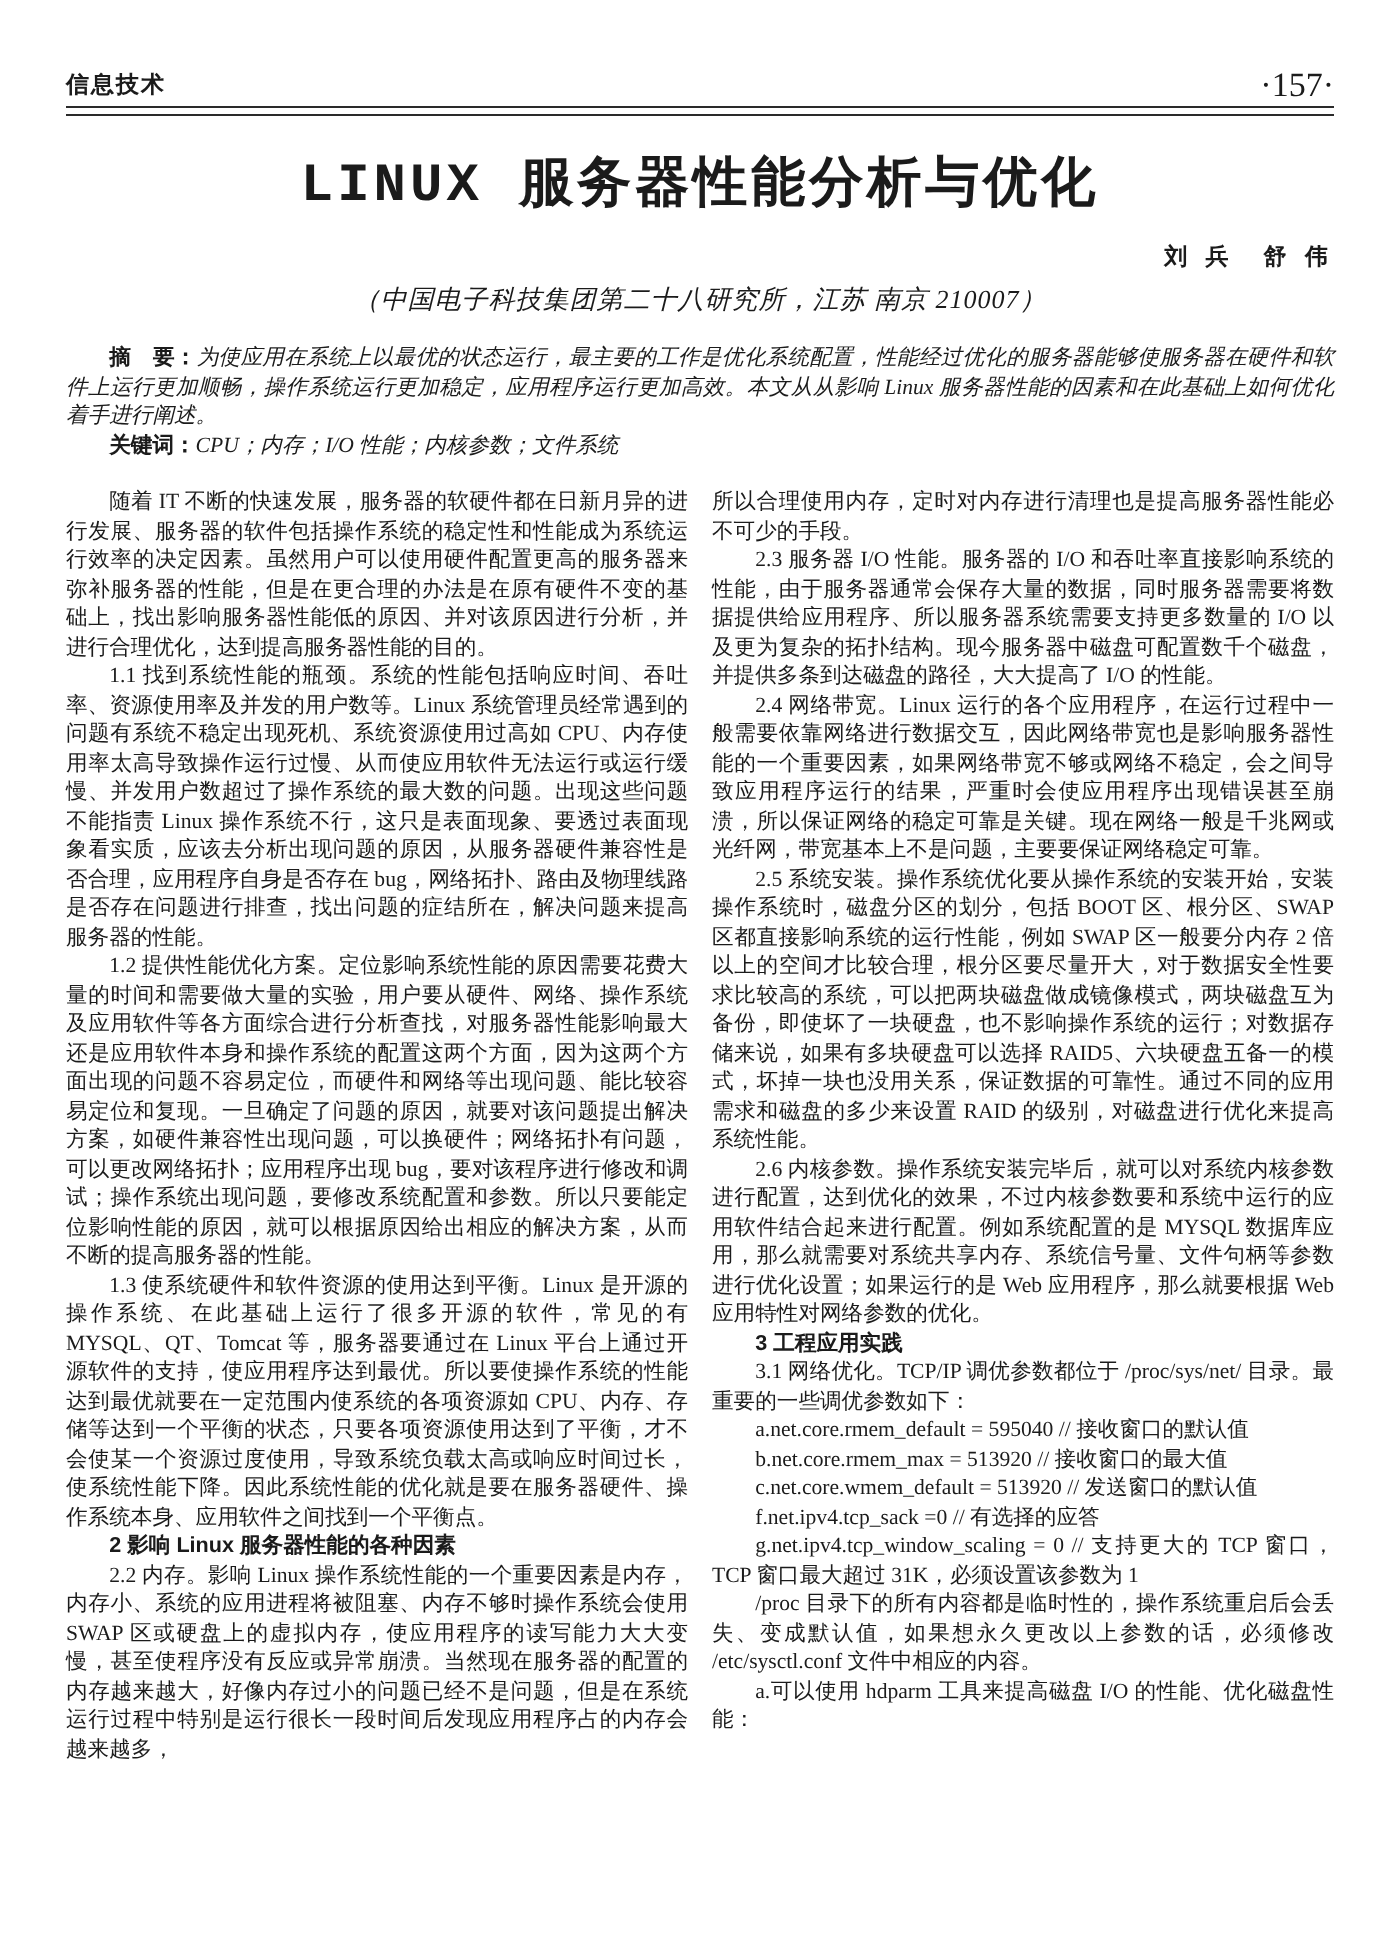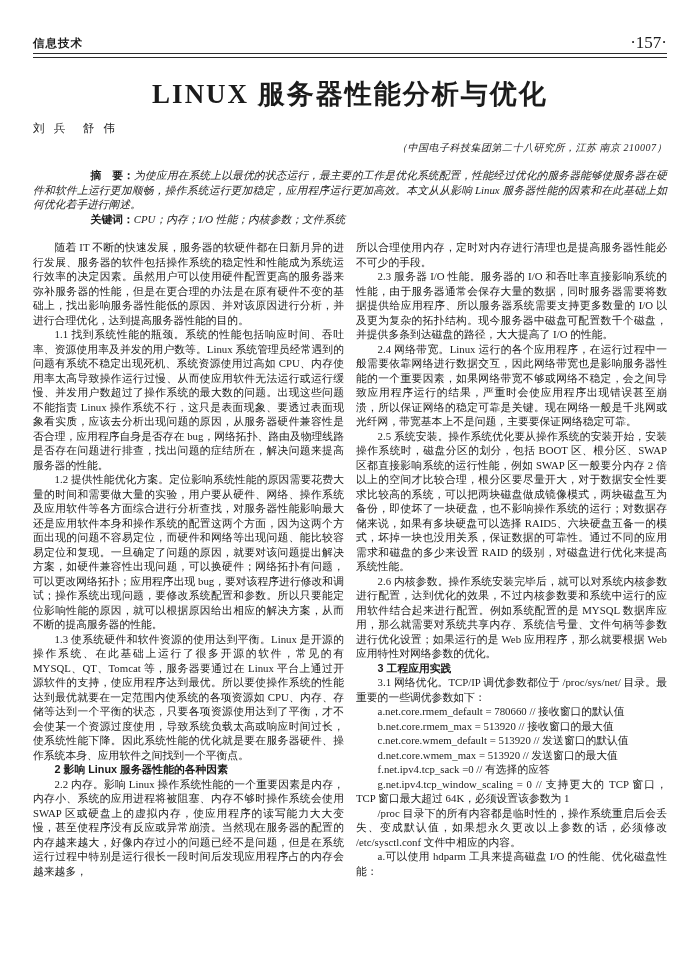--- a/index.html
+++ b/index.html
@@ -30,41 +30,41 @@
     border-top: 1.4px solid #2a2a2a;
     border-bottom: 1px solid #2a2a2a;
   }
   
   .title {
     margin-top: 20px;
     text-align: center;
     font-weight: 700;
     font-size: 27px; line-height: 32px;
     letter-spacing: 2px;
+    font-family: Liberation Mono, monospace;
   }
   .authors {
-    margin-top: 11px; text-align: left;
+    margin-top: 11px; text-align: right;
     font-family: "Liberation Sans", "DejaVu Sans", sans-serif;
-    font-weight: 400; font-size: 11.5px; letter-spacing: 3px;
+    font-weight: 700; font-size: 11.5px; letter-spacing: 3px;
   }
   .affiliation {
-    margin-top: 5px; text-align: right;
-    font-style: italic; font-size: 10px; letter-spacing: 0.5px;
+    margin-top: 5px; text-align: center;
+    font-style: italic; font-size: 13px; letter-spacing: 0.5px;
   }
   
   .abstract-block {
     margin-top: 13px;
     font-size: 10.8px; line-height: 14.6px;
     text-align: justify;
   }
   .abstract-block p { margin: 0; text-indent: 2em; font-style: italic; }
   .abstract-block .label {
     font-style: normal; font-weight: 700;
     font-family: "Liberation Sans", "DejaVu Sans", sans-serif;
-    margin-left: 36px;
   }
   
   .columns {
     margin-top: 14px;
     display: flex; gap: 12px;
     font-size: 10.8px; line-height: 14.5px;
     text-align: justify;
   }
   .col { flex: 1 1 0; min-width: 0; }
   .col p { margin: 0; }
@@ -105,24 +105,23 @@
         <p class="p">2.2 内存。影响 Linux 操作系统性能的一个重要因素是内存，内存小、系统的应用进程将被阻塞、内存不够时操作系统会使用 SWAP 区或硬盘上的虚拟内存，使应用程序的读写能力大大变慢，甚至使程序没有反应或异常崩溃。当然现在服务器的配置的内存越来越大，好像内存过小的问题已经不是问题，但是在系统运行过程中特别是运行很长一段时间后发现应用程序占的内存会越来越多，</p>
       </div>
     <div class="col" id="col-right">
         <p class="pc">所以合理使用内存，定时对内存进行清理也是提高服务器性能必不可少的手段。</p>
         <p class="p">2.3 服务器 I/O 性能。服务器的 I/O 和吞吐率直接影响系统的性能，由于服务器通常会保存大量的数据，同时服务器需要将数据提供给应用程序、所以服务器系统需要支持更多数量的 I/O 以及更为复杂的拓扑结构。现今服务器中磁盘可配置数千个磁盘，并提供多条到达磁盘的路径，大大提高了 I/O 的性能。</p>
         <p class="p">2.4 网络带宽。Linux 运行的各个应用程序，在运行过程中一般需要依靠网络进行数据交互，因此网络带宽也是影响服务器性能的一个重要因素，如果网络带宽不够或网络不稳定，会之间导致应用程序运行的结果，严重时会使应用程序出现错误甚至崩溃，所以保证网络的稳定可靠是关键。现在网络一般是千兆网或光纤网，带宽基本上不是问题，主要要保证网络稳定可靠。</p>
         <p class="p">2.5 系统安装。操作系统优化要从操作系统的安装开始，安装操作系统时，磁盘分区的划分，包括 BOOT 区、根分区、SWAP 区都直接影响系统的运行性能，例如 SWAP 区一般要分内存 2 倍以上的空间才比较合理，根分区要尽量开大，对于数据安全性要求比较高的系统，可以把两块磁盘做成镜像模式，两块磁盘互为备份，即使坏了一块硬盘，也不影响操作系统的运行；对数据存储来说，如果有多块硬盘可以选择 RAID5、六块硬盘五备一的模式，坏掉一块也没用关系，保证数据的可靠性。通过不同的应用需求和磁盘的多少来设置 RAID 的级别，对磁盘进行优化来提高系统性能。</p>
         <p class="p">2.6 内核参数。操作系统安装完毕后，就可以对系统内核参数进行配置，达到优化的效果，不过内核参数要和系统中运行的应用软件结合起来进行配置。例如系统配置的是 MYSQL 数据库应用，那么就需要对系统共享内存、系统信号量、文件句柄等参数进行优化设置；如果运行的是 Web 应用程序，那么就要根据 Web 应用特性对网络参数的优化。</p>
         <p class="h">3 工程应用实践</p>
         <p class="p">3.1 网络优化。TCP/IP 调优参数都位于 /proc/sys/net/ 目录。最重要的一些调优参数如下：</p>
-        <p class="p">a.net.core.rmem_default = 780660 // 接收窗口的默认值</p>
+        <p class="p">a.net.core.rmem_default = 595040 // 接收窗口的默认值</p>
         <p class="p">b.net.core.rmem_max = 513920 // 接收窗口的最大值</p>
         <p class="p">c.net.core.wmem_default = 513920 // 发送窗口的默认值</p>
-        <p class="p">d.net.core.wmem_max = 513920 // 发送窗口的最大值</p>
         <p class="p">f.net.ipv4.tcp_sack =0 // 有选择的应答</p>
-        <p class="p">g.net.ipv4.tcp_window_scaling = 0 // 支持更大的 TCP 窗口，TCP 窗口最大超过 64K，必须设置该参数为 1</p>
+        <p class="p">g.net.ipv4.tcp_window_scaling = 0 // 支持更大的 TCP 窗口，TCP 窗口最大超过 31K，必须设置该参数为 1</p>
         <p class="p">/proc 目录下的所有内容都是临时性的，操作系统重启后会丢失、变成默认值，如果想永久更改以上参数的话，必须修改 /etc/sysctl.conf 文件中相应的内容。</p>
         <p class="p">a.可以使用 hdparm 工具来提高磁盘 I/O 的性能、优化磁盘性能：</p>
       </div>
   </div>
 
 </div>
 
 </body></html>

